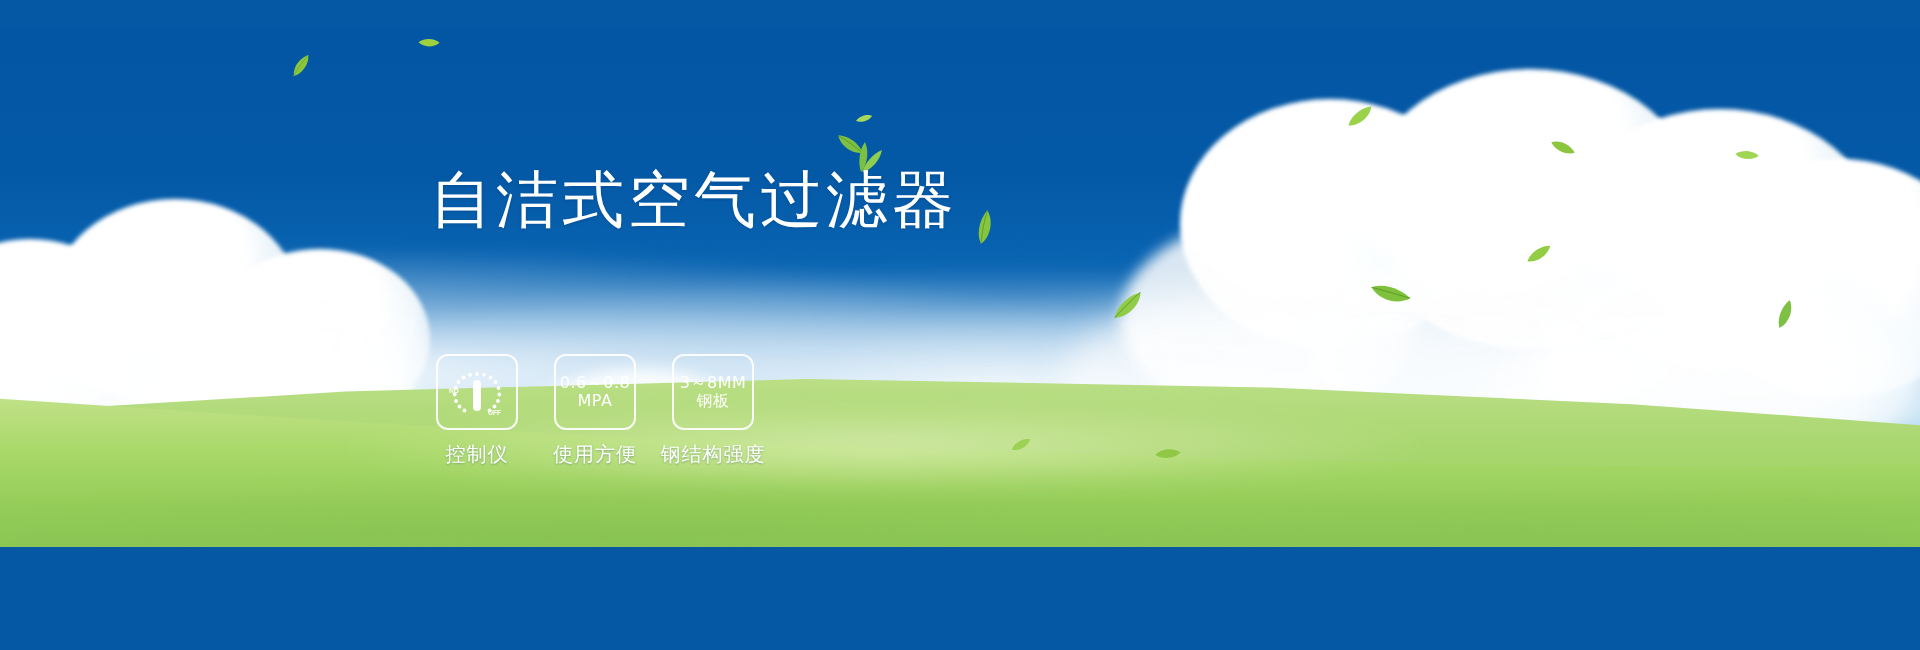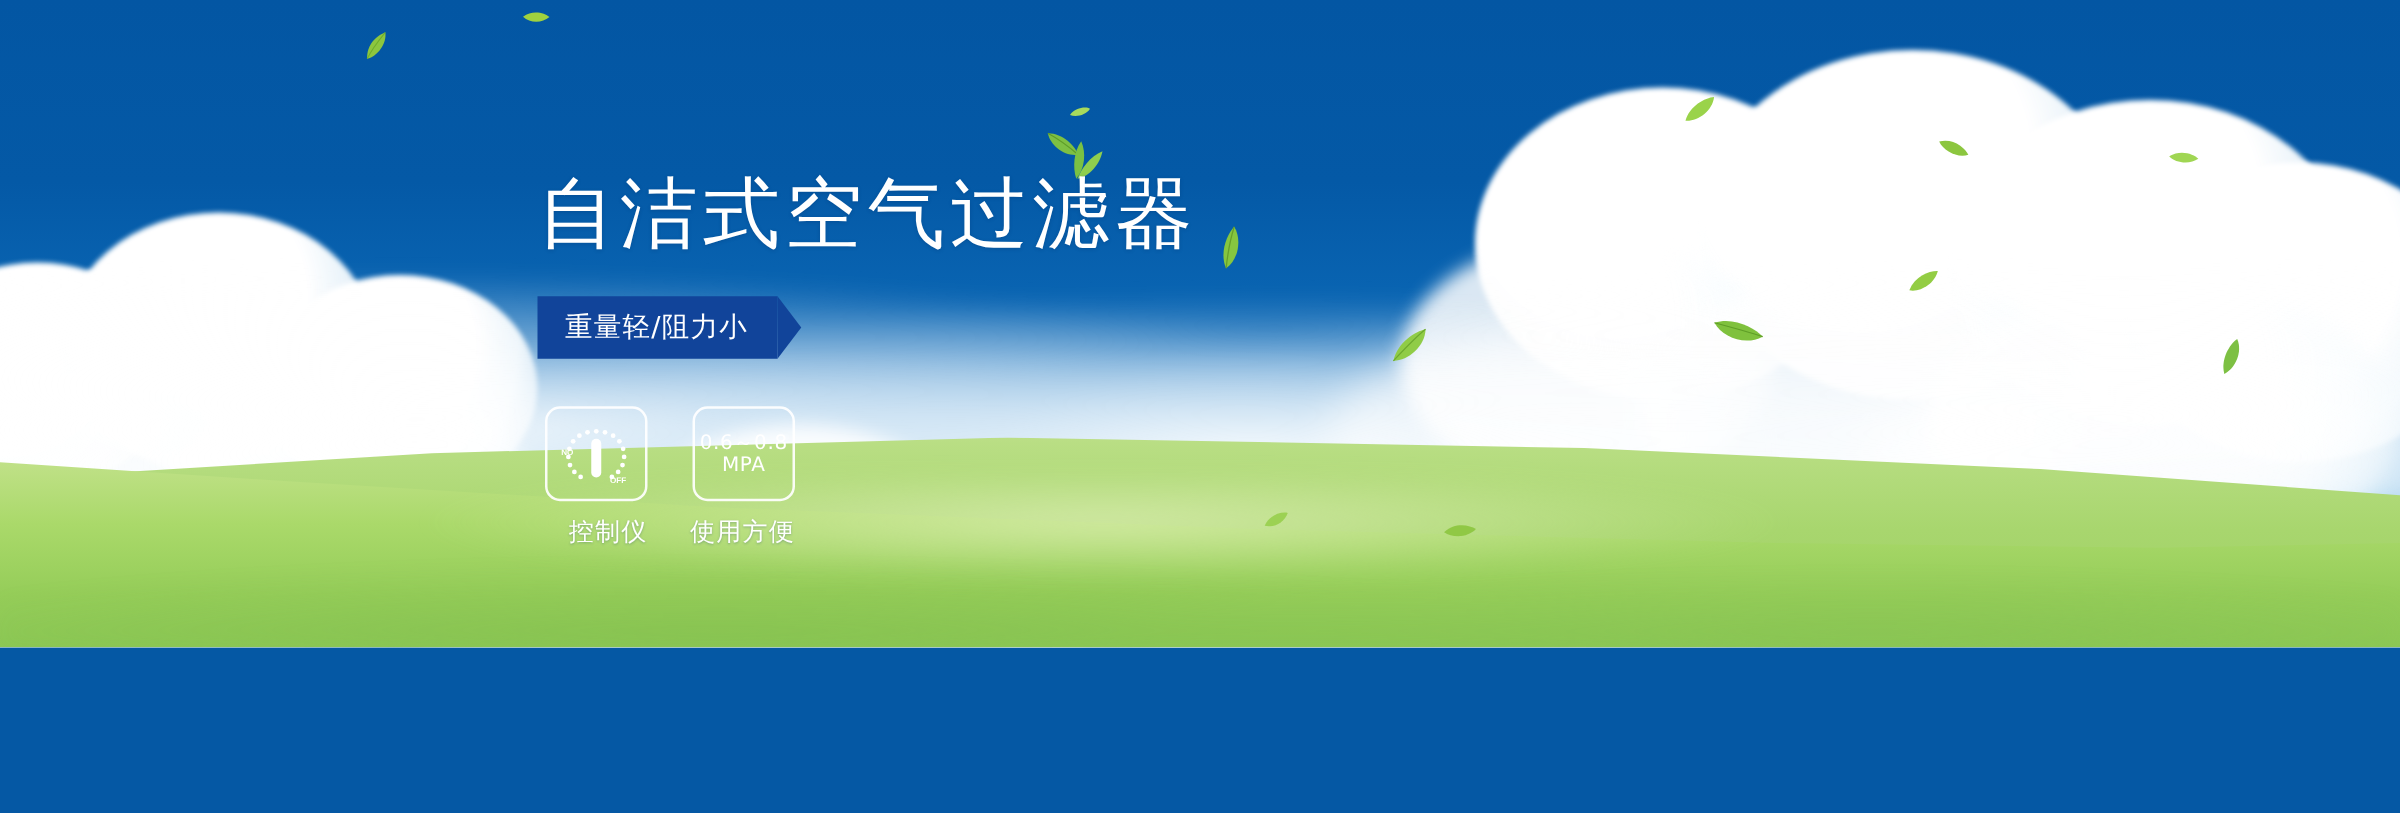--- a/index.html
+++ b/index.html
@@ -4,20 +4,21 @@
 <title>Banner</title>
 <style>
   * { margin:0; padding:0; box-sizing:border-box; }
   html,body { width:1920px; height:650px; overflow:hidden; background:#0558a4; }
   body { font-family:"Liberation Sans","DejaVu Sans",sans-serif; }
 
   #banner {
     position:relative; width:1920px; height:518px; overflow:hidden;
     background:
       linear-gradient(180deg,#0356a3 0%,#0459a6 28%,#0b68b6 52%,#1f81cd 68%,#53a5dd 80%,#9fd0ea 90%,#cfe6f2 100%);
+    margin-top: 29px;
   }
 
   
   .sky-haze{
     position:absolute; left:0; right:0; bottom:0; height:46%;
     background:linear-gradient(180deg,rgba(255,255,255,0) 0%,rgba(190,225,245,.35) 40%,rgba(225,242,250,.75) 75%,rgba(240,249,253,.9) 100%);
     pointer-events:none;
   }
 
   
@@ -107,21 +108,21 @@
     border-left:19px solid #11449a;
   }
   #tab-secondary{
     background:#ffffff; color:#1158a8;
     padding:0 22px 0 40px; margin-left:-2px; position:relative; z-index:1;
   }
 
   #features{
     position:absolute; left:436px; top:325px; display:flex; gap:36px; align-items:flex-start;
   }
-  .feature{ width:82px; display:flex; flex-direction:column; align-items:flex-end; }
+  .feature{ width:82px; display:flex; flex-direction:column; align-items:center; }
   .feature-box{
     width:82px; height:76px; border:2px solid rgba(255,255,255,.92);
     border-radius:12px; display:flex; flex-direction:column;
     align-items:center; justify-content:center; color:#ffffff; text-align:center;
   }
   .feature-text{
     font-size:16px; line-height:1.15; letter-spacing:.5px; color:#ffffff;
     font-family:"DejaVu Sans","Liberation Sans",sans-serif; white-space:nowrap;
   }
   .feature-caption{
@@ -260,21 +261,20 @@
       <path d="M23 33C20 24 21 11 27 3 31 12 30 25 23 33Z" fill="#7ac143"></path>
       <path d="M24 33C27 25 34 15 44 11 42 21 34 31 24 33Z" fill="#8fce4e"></path>
     </svg>
   </div>
 
   <div id="content">
 
     <h1 id="title">自洁式空气过滤器</h1>
 
     <div id="tabs">
-      <div class="tab" id="tab-primary">重量轻/阻力小</div>
     </div>
 
     <div id="features">
 
       <div class="feature">
         <div class="feature-box">
           <span class="feature-icon">
             <svg width="58" height="52" viewBox="0 0 58 52">
               <g fill="#ffffff">
                 <circle cx="29" cy="8" r="1.9"></circle>
@@ -306,17 +306,24 @@
 
       <div class="feature">
         <div class="feature-box">
           <span class="feature-text">0.6～0.8</span>
           <span class="feature-text">MPA</span>
         </div>
         <div class="feature-caption">使用方便</div>
       </div>
 
 
+      <div class="feature">
+        <div class="feature-box">
+          <span class="feature-text">3～8MM</span>
+          <span class="feature-text">钢板</span>
+        </div>
+        <div class="feature-caption">钢结构强度</div>
+      </div>
 
 
     </div>
   </div>
 </div>
 
 </body></html>

